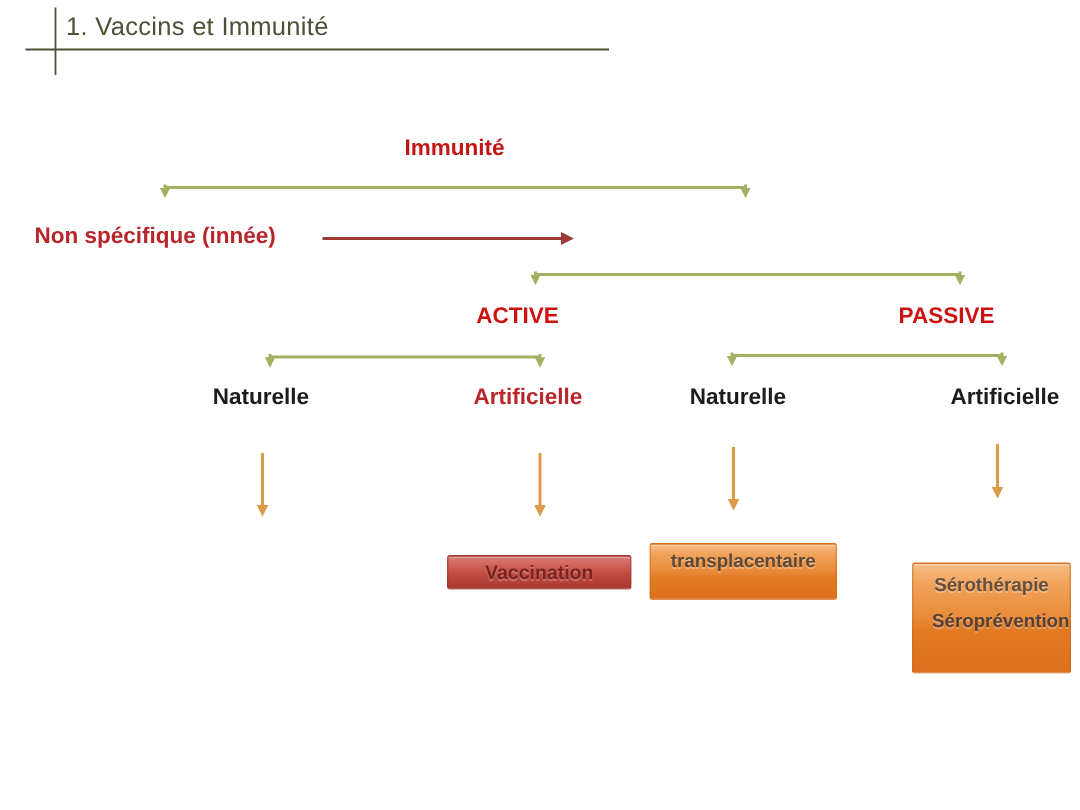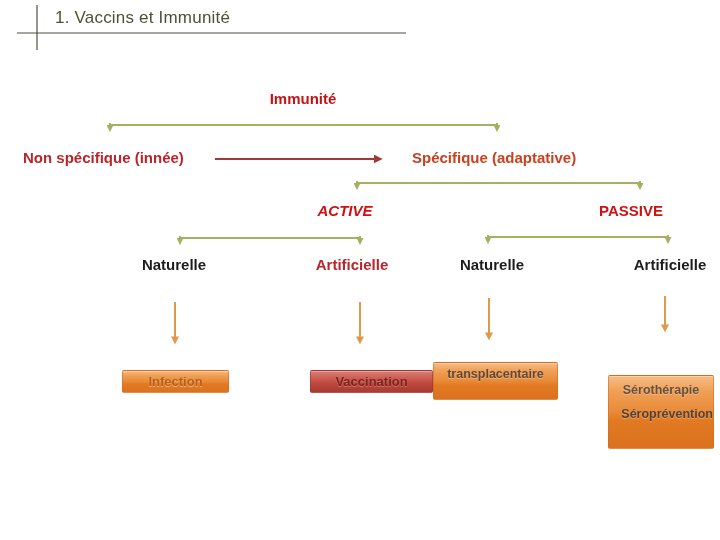--- a/index.html
+++ b/index.html
@@ -17,29 +17,29 @@
     position:relative;
     width:720px;height:540px;
     background:#ffffff;
     font-family:"Liberation Sans", sans-serif;
     overflow:hidden;
   }
   .connector-layer{position:absolute;left:0;top:0;width:720px;height:540px;}
   .abs{position:absolute;white-space:nowrap;}
   .centered{transform:translateX(-50%);}
   .slide-title{
-    left:55px;top:8px;
+    left:44px;top:8px;
     font-size:17px;color:var(--olive-line);
     letter-spacing:.2px;
   }
   .node{font-weight:bold;font-size:15px;}
   .node-root{left:303px;top:90px;color:var(--red);}
   .node-left{left:23px;top:149px;color:var(--crimson);text-align:right;}
   .node-right{left:412px;top:149px;color:var(--orange-red);}
-  .node-active{left:345px;top:202px;color:var(--bright-red);font-style:italic;}
+  .node-active{left:345px;top:202px;color:var(--bright-red);}
   .node-passive{left:631px;top:202px;color:var(--bright-red);}
   .leaf{font-size:15px;top:256px;font-weight:bold;}
   .leaf-black{color:#1c1c1c;}
   .leaf-red{color:var(--crimson);}
   .leaf-nat1{left:174px;}
   .leaf-art1{left:352px;}
   .leaf-nat2{left:492px;}
   .leaf-art2{left:670px;}
   .box{
     position:absolute;
@@ -56,21 +56,21 @@
     background:linear-gradient(180deg,#d98078 0%,#cf6157 30%,#bc463c 62%,#aa3a32 100%);
     border:1px solid rgba(150,55,48,.55);
     box-shadow:inset 0 1px 0 rgba(255,255,255,.3);
   }
   .box-infection{
     left:122px;top:370px;width:105px;height:21px;
     line-height:21px;font-size:13px;
     color:#bb5c12;text-shadow:0 1px 1px rgba(255,255,255,.55);
   }
   .box-vaccination{
-    left:310px;top:370px;width:121px;height:21px;
+    left:298px;top:370px;width:121px;height:21px;
     line-height:21px;font-size:13px;
     color:#7a241f;text-shadow:0 1px 1px rgba(255,255,255,.3);
   }
   .box-passage{
     left:433px;top:362px;width:125px;height:38px;
     font-size:12.5px;line-height:16px;padding-top:3px;box-sizing:border-box;
     color:#5d4a3a;text-shadow:0 1px 0 rgba(255,255,255,.3);
   }
   .box-sero{
     left:608px;top:375px;width:106px;height:74px;
@@ -126,30 +126,28 @@
     <line class="stroke-orange" x1="175" y1="302" x2="175" y2="342" marker-end="url(#arrOrange)"></line>
     <line class="stroke-orange" x1="360" y1="302" x2="360" y2="342" marker-end="url(#arrOrange)"></line>
     <line class="stroke-orange" x1="489" y1="298" x2="489" y2="338" marker-end="url(#arrOrange)"></line>
     <line class="stroke-orange" x1="665" y1="296" x2="665" y2="330" marker-end="url(#arrOrange)"></line>
   </svg>
 
   <div class="abs slide-title">1. Vaccins et Immunité</div>
 
   <div class="abs centered node node-root">Immunité</div>
   <div class="abs node node-left">Non spécifique (innée)</div>
-  <div class="abs node node-right">Spécifique (adaptative)</div>
   <div class="abs centered node node-active">ACTIVE</div>
   <div class="abs centered node node-passive">PASSIVE</div>
 
   <div class="abs centered leaf leaf-black leaf-nat1">Naturelle</div>
   <div class="abs centered leaf leaf-red leaf-art1">Artificielle</div>
   <div class="abs centered leaf leaf-black leaf-nat2">Naturelle</div>
   <div class="abs centered leaf leaf-black leaf-art2">Artificielle</div>
 
-  <div class="box box-orange box-infection">Infection</div>
   <div class="box box-red box-vaccination">Vaccination</div>
   <div class="box box-orange box-passage">
     <div>transplacentaire</div>
   </div>
   <div class="box box-orange box-sero">
     <div class="sero-dark1">Sérothérapie</div>
     <div class="sero-dark2">Séroprévention</div>
   </div>
 
 </div>

